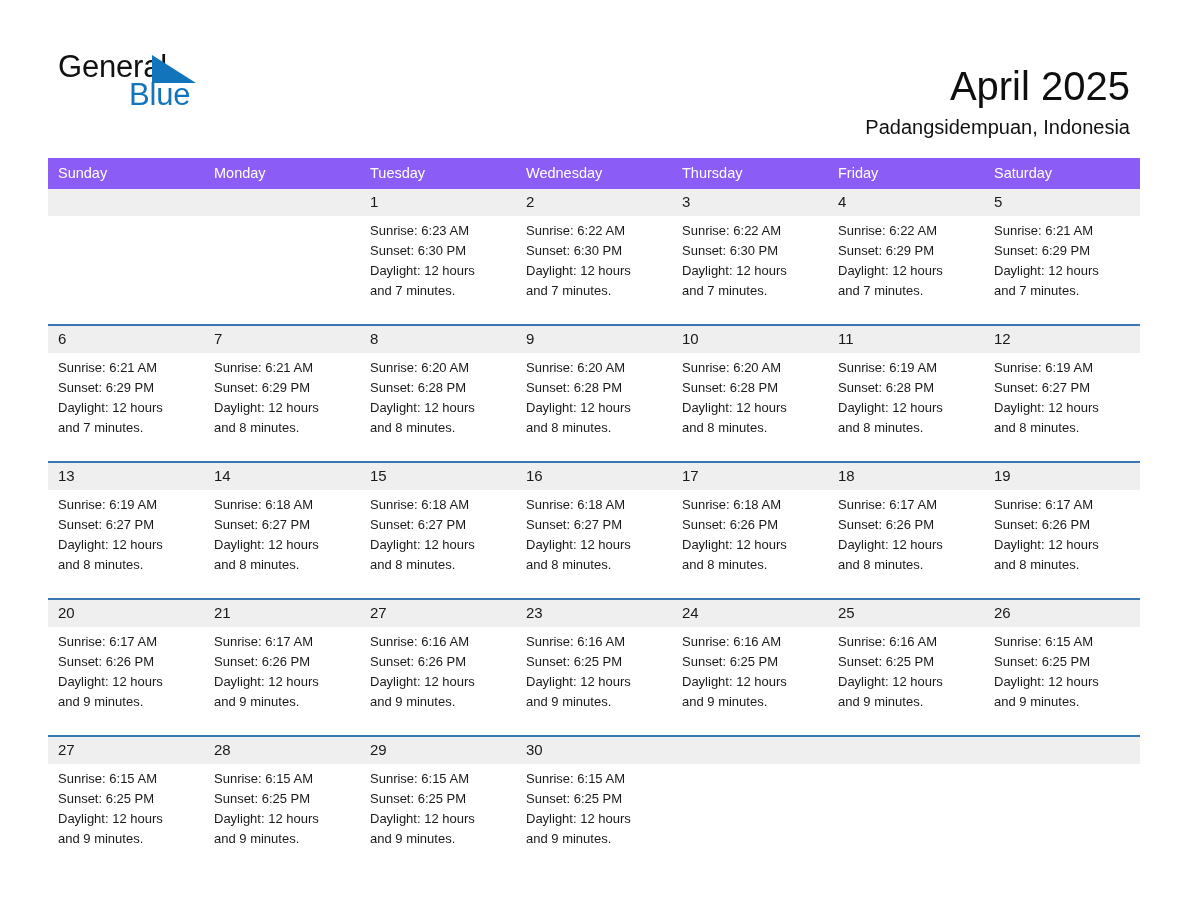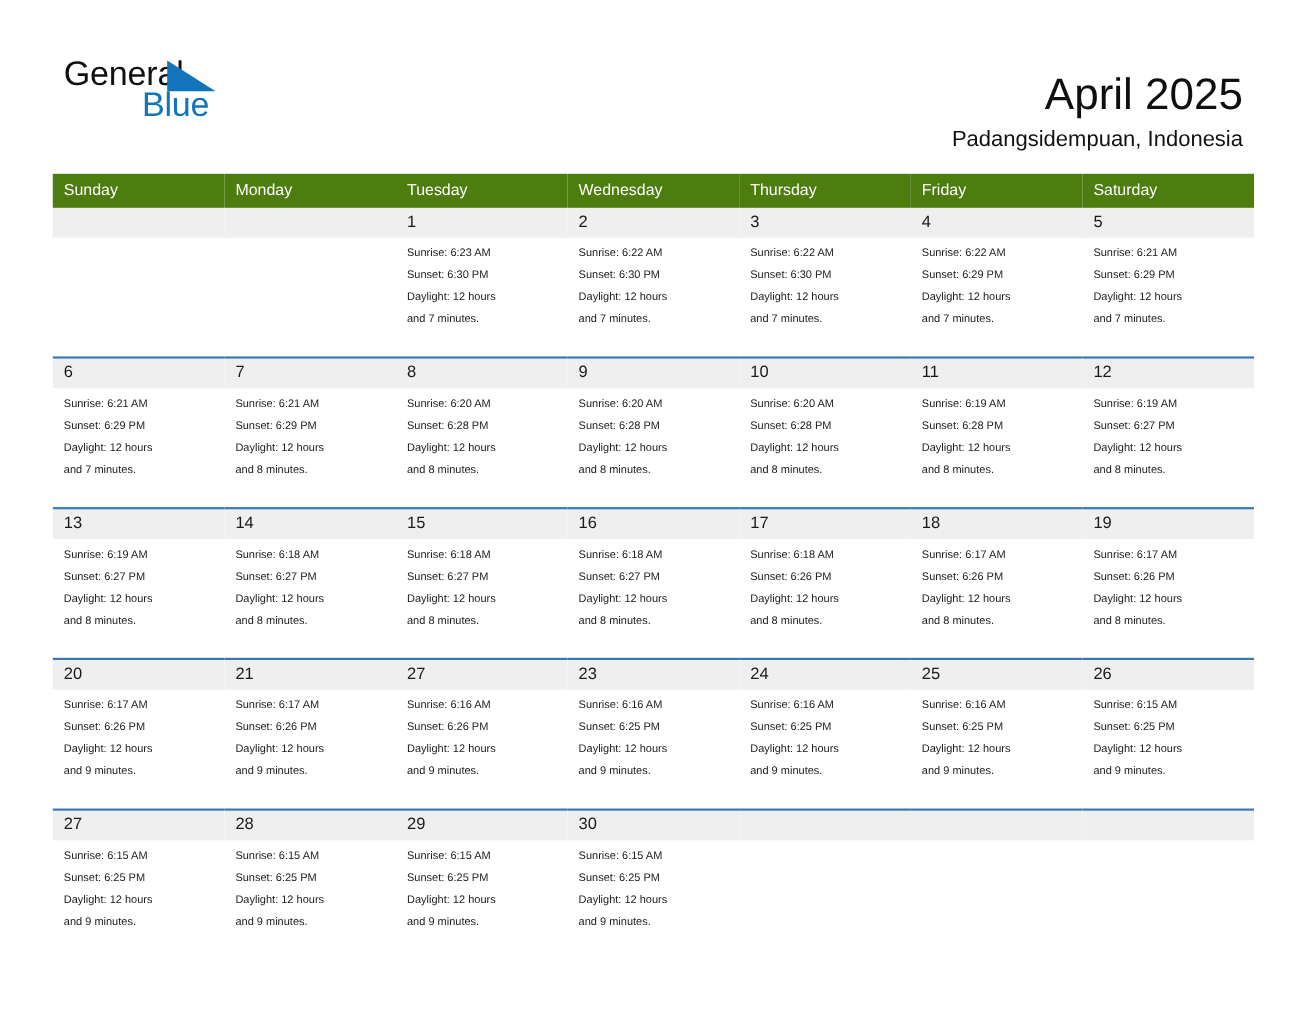--- a/index.html
+++ b/index.html
@@ -92,21 +92,21 @@
     position: absolute;
     left: 48px;
     top: 158px;
     width: 1092px;
     border-collapse: collapse;
     table-layout: fixed;
   }
   .cal col { width: 156px; }
 
   .cal thead th {
-    background: #4d7c0f;
+    background: #8b5cf6;
     color: #ffffff;
     font-size: 14.5px;
     font-weight: normal;
     text-align: left;
     padding: 7px 0 8px 10px;
     height: 15px;
     line-height: 16px;
     border: none;
   }
 
@@ -124,21 +124,21 @@
     font-size: 15px;
     line-height: 18px;
     color: #1a1a1a;
     padding: 4px 0 5px 10px;
     height: 18px;
   }
   .daynum.empty { color: transparent; }
 
   .details {
     padding: 5px 10px 0 10px;
-    font-size: 10px;
+    font-size: 13px;
     line-height: 20px;
     color: #1a1a1a;
   }
   .details div { white-space: nowrap; }
   .cell-empty .details { visibility: hidden; }
 </style>
 </head>
 <body>
 
 <div class="page">

